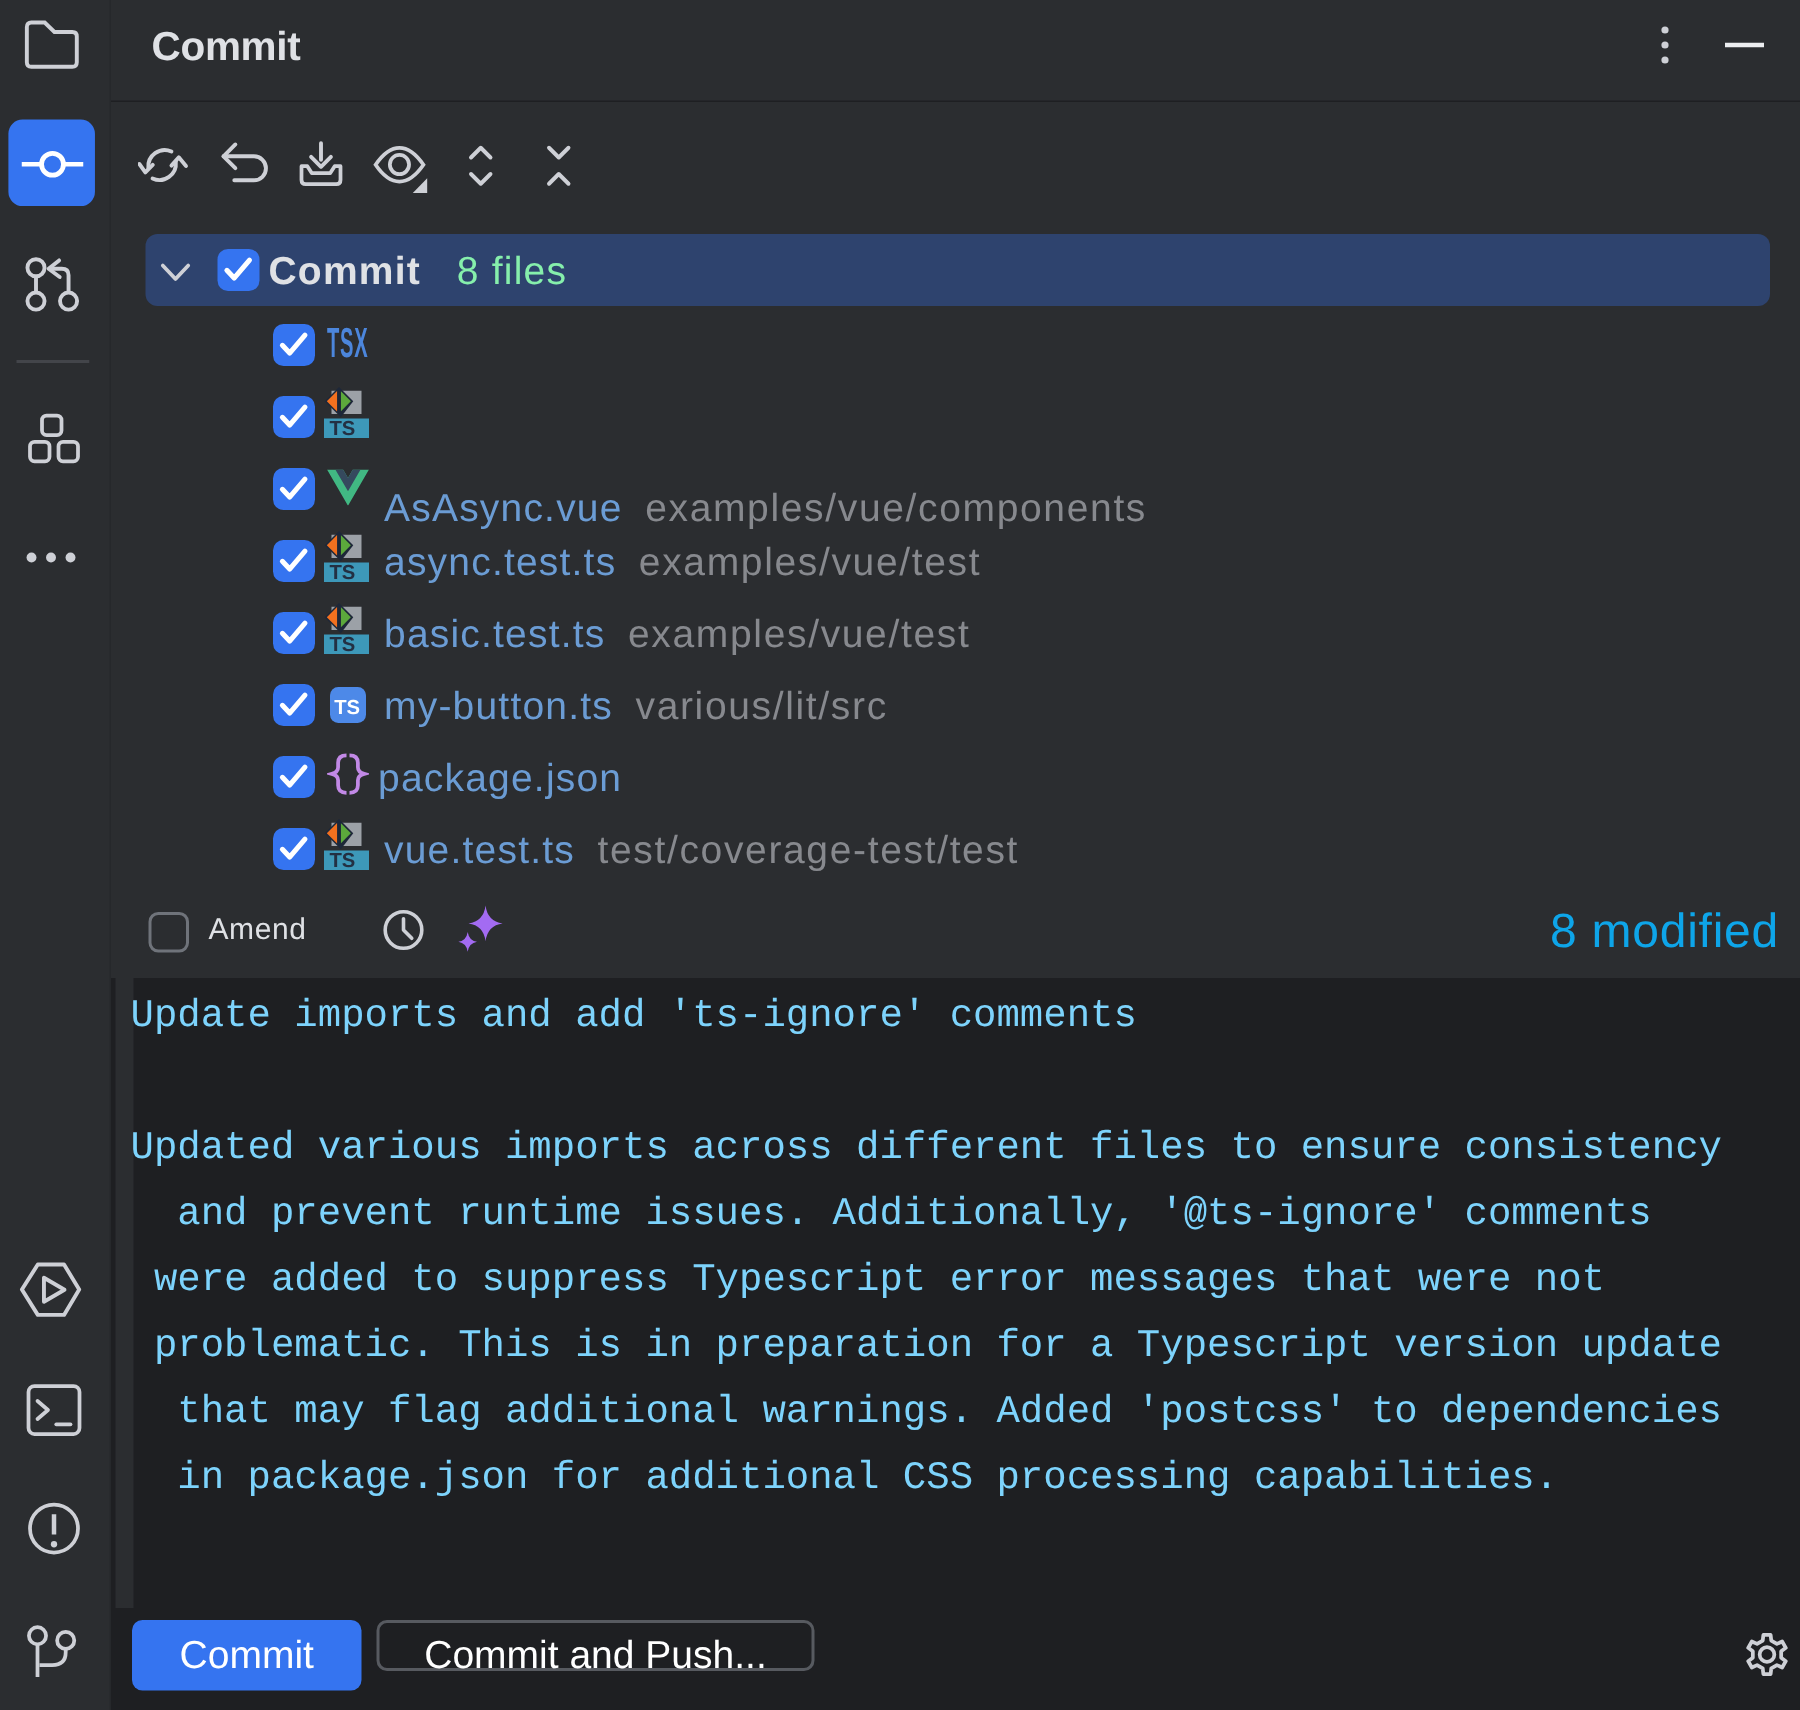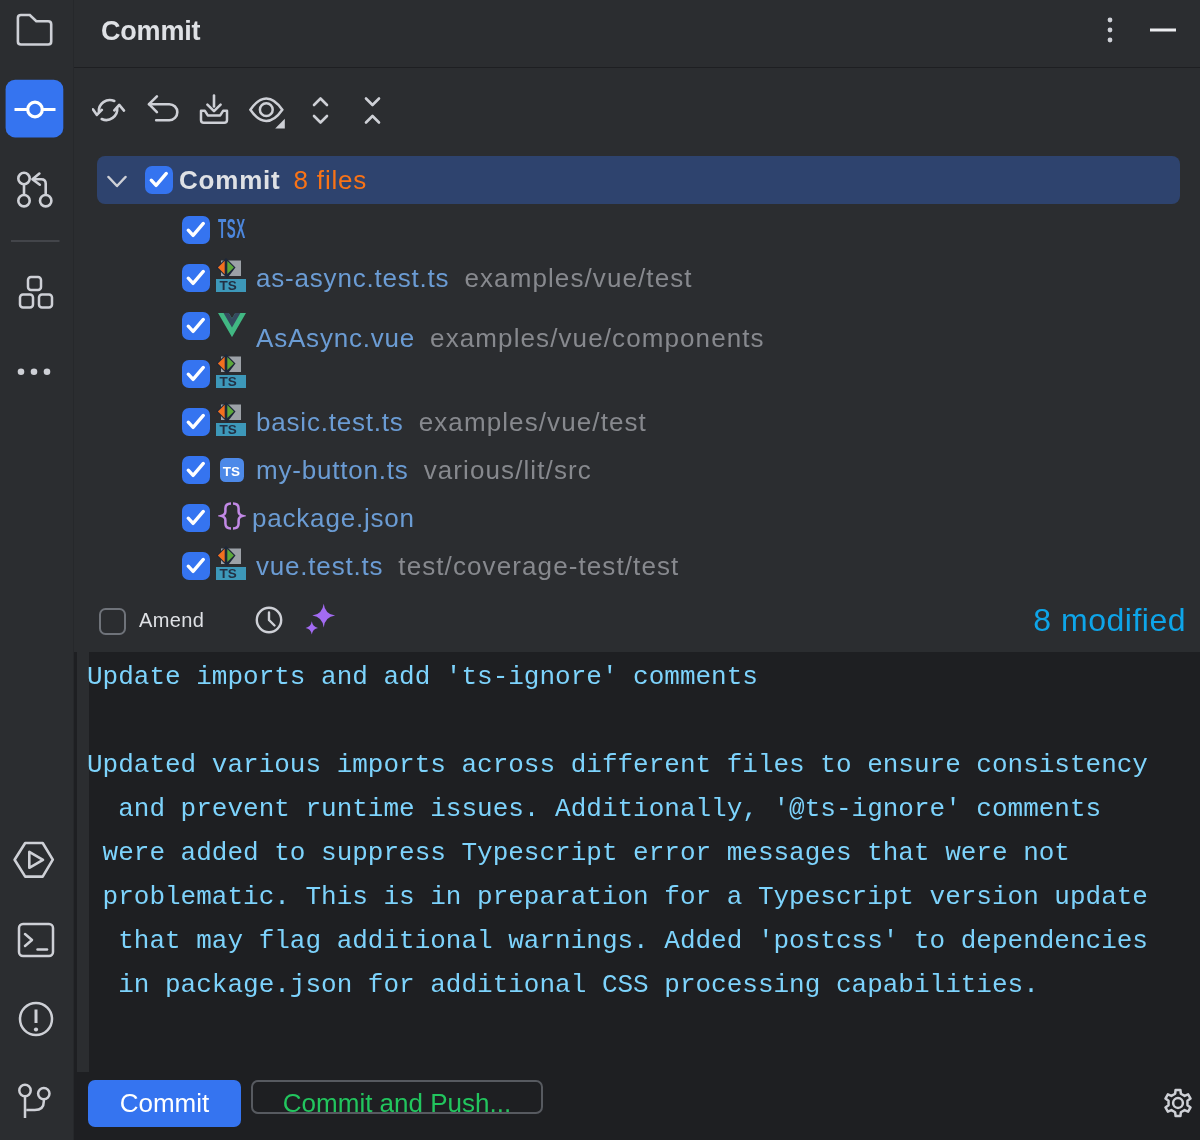--- a/index.html
+++ b/index.html
@@ -116,50 +116,50 @@
         </symbol>
       </defs>
     </svg>
     <div class="abs" style="left:23px;top:6px;width:1083px;height:48px;background:#2E436E;border-radius:8px;"></div>
     <svg class="abs" style="left:33px;top:25px;" width="20" height="14" viewBox="0 0 20 14" fill="none">
         <path d="M1.5 2 L10 11 L18.5 2" stroke="#CED0D6" stroke-width="2.5" stroke-linecap="round" stroke-linejoin="round"></path>
       </svg>
     <div class="cb" style="left:71px;top:16px;"><svg width="28" height="28">
           <use href="#ic-check"></use>
         </svg></div>
-    <div class="row" style="left:105px;top:6px;"><span style="color:#DFE1E5;font-weight:bold;">Commit</span><span style="color:#f97316;margin-left:13px;">8 files</span></div>
+    <div class="row" style="left:105px;top:6px;"><span style="color:#DFE1E5;font-weight:bold;">Commit</span><span style="color:#86efac;margin-left:24px;">8 files</span></div>
 
     <div class="cb" style="left:108px;top:65.5px;"><svg width="28" height="28">
           <use href="#ic-check"></use>
         </svg></div>
     <div class="abs" style="left:144px;top:64px;width:60px;height:30px;color:#4C86DC;font-weight:bold;font-size:28px;line-height:30px;letter-spacing:1px;transform:scaleX(0.48);transform-origin:0 50%;">TSX</div>
 
     <div class="cb" style="left:108px;top:113.5px;"><svg width="28" height="28">
           <use href="#ic-check"></use>
         </svg></div>
     <svg class="abs" style="left:140px;top:108px;" width="34" height="34">
         <use href="#ic-vitest"></use>
       </svg>
-    <div class="row" style="left:182px;top:103.5px;"><span class="fname">as-async.test.ts</span><span class="fpath" style="margin-left:15px;">examples/vue/test</span></div>
 
     <div class="cb" style="left:108px;top:161.5px;"><svg width="28" height="28">
           <use href="#ic-check"></use>
         </svg></div>
     <svg class="abs" style="left:144px;top:163px;" width="28" height="24.15" viewBox="0 0 256 221">
         <path d="M204.8,0 H256 L128,220.8 L0,0 H97.92 L128,51.2 L157.44,0 Z" fill="#41B883"></path>
         <path d="M50.56,0 L128,133.12 L204.8,0 H157.44 L128,51.2 L97.92,0 Z" fill="#35495E"></path>
       </svg>
     <div class="row" style="left:182px;top:164px;"><span class="fname">AsAsync.vue</span><span class="fpath" style="margin-left:15px;">examples/vue/components</span></div>
 
     <div class="cb" style="left:108px;top:209.5px;"><svg width="28" height="28">
           <use href="#ic-check"></use>
         </svg></div>
     <svg class="abs" style="left:140px;top:204px;" width="34" height="34">
         <use href="#ic-vitest"></use>
       </svg>
+    <div class="row" style="left:182px;top:199.5px;"><span class="fname">async.test.ts</span><span class="fpath" style="margin-left:15px;">examples/vue/test</span></div>
 
     <div class="cb" style="left:108px;top:257.5px;"><svg width="28" height="28">
           <use href="#ic-check"></use>
         </svg></div>
     <svg class="abs" style="left:140px;top:252px;" width="34" height="34">
         <use href="#ic-vitest"></use>
       </svg>
     <div class="row" style="left:182px;top:247.5px;"><span class="fname">basic.test.ts</span><span class="fpath" style="margin-left:15px;">examples/vue/test</span></div>
 
     <div class="cb" style="left:108px;top:305.5px;"><svg width="28" height="28">
@@ -206,20 +206,20 @@
     <pre class="abs" style="left:13px; top:3px;">Update imports and add 'ts-ignore' comments
 
 Updated various imports across different files to ensure consistency
   and prevent runtime issues. Additionally, '@ts-ignore' comments
  were added to suppress Typescript error messages that were not
  problematic. This is in preparation for a Typescript version update
   that may flag additional warnings. Added 'postcss' to dependencies
   in package.json for additional CSS processing capabilities.</pre>
     <div id="buttons" class="abs" style="left:0;top:421px;width:1126px;height:67px;">
       <div class="abs" style="left:14px;top:7px;width:153px;height:47px;background:#3574F0;border-radius:7px;color:#FFFFFF;font-size:26px;line-height:47px;text-align:center;">Commit</div>
-      <div class="abs" style="left:177px;top:7px;width:292px;height:34px;border:2px solid #575A60;border-radius:7px;color:#22c55e;font-size:26px;line-height:43px;text-align:center;">Commit and Push...</div>
+      <div class="abs" style="left:177px;top:7px;width:292px;height:34px;border:2px solid #575A60;border-radius:7px;color:#ffffff;font-size:26px;line-height:43px;text-align:center;">Commit and Push...</div>
       <svg class="abs" style="left:1089px;top:15px;" width="30" height="30" viewBox="0 0 30 30" fill="none">
         <path d="M12.16,5.72 L12.58,1.92 L17.42,1.92 L17.84,5.72 L21.62,7.91 L25.11,6.36 L27.54,10.56 L24.45,12.82 L24.45,17.18 L27.54,19.44 L25.11,23.64 L21.62,22.09 L17.84,24.28 L17.42,28.08 L12.58,28.08 L12.16,24.28 L8.38,22.09 L4.89,23.64 L2.46,19.44 L5.55,17.18 L5.55,12.82 L2.46,10.56 L4.89,6.36 L8.38,7.91 Z" stroke="#CED0D6" stroke-width="2.5" stroke-linejoin="round"></path>
         <circle cx="15" cy="15" r="4.9" stroke="#CED0D6" stroke-width="2.5"></circle>
       </svg>
     </div>
   </div>
 </div>
 
 </body></html>

